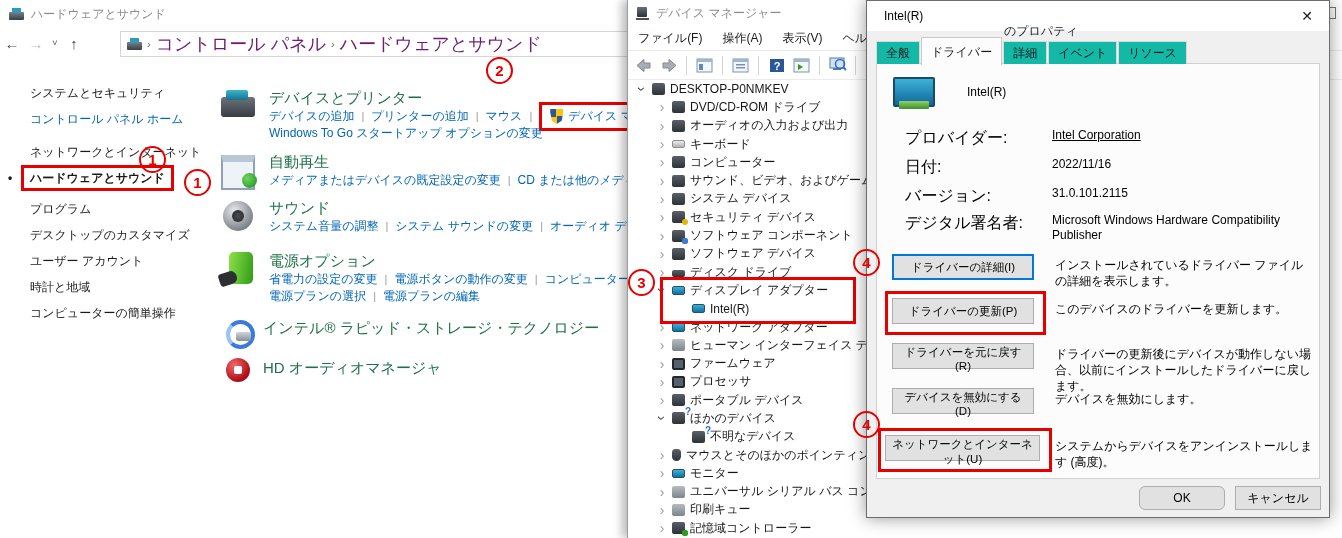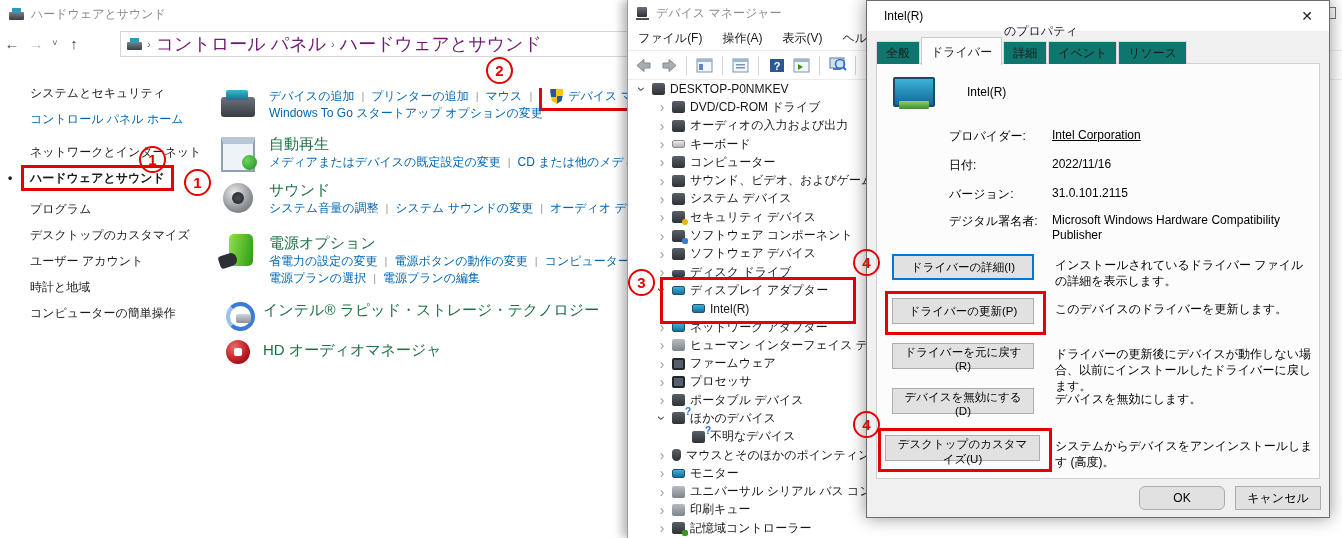--- a/index.html
+++ b/index.html
@@ -80,27 +80,27 @@
   .ni.q::after{content:"?";position:absolute;right:-6px;top:-6px;color:#2b6fd4;font-size:10px;font-weight:bold;}
 
   
   .pd-window{position:absolute;left:866px;top:0;width:464px;height:518px;background:#f0f0f0;border:1px solid #6c6c6c;box-shadow:0 0 16px rgba(0,0,0,.42);z-index:10;box-sizing:border-box;}
   .pd-titlebar{height:30px;background:#fff;position:relative;}
   .pd-title-prefix{position:absolute;left:17px;top:8px;font-size:12px;color:#000;}
   .pd-title-suffix{position:absolute;left:137px;top:22px;font-size:12px;color:#0f172a;}
   .pd-close{position:absolute;right:12px;top:5px;width:20px;height:20px;display:flex;align-items:center;justify-content:center;font-size:14px;color:#1a1a1a;cursor:pointer;}
   .pd-close::before{content:"✕";}
   .pd-tabs{position:absolute;left:9px;top:39px;display:flex;align-items:flex-end;height:24px;z-index:2;}
-  .pd-tab{font-size:12px;color:#1a1a1a;padding:3px 9px 4px;border:1px solid #d9d9d9;border-bottom:none;background:#0f766e;margin-right:1px;height:15px;cursor:pointer;}
+  .pd-tab{font-size:12px;color:#1a1a1a;padding:3px 9px 4px;border:1px solid #d9d9d9;border-bottom:none;background:#14b8a6;margin-right:1px;height:15px;cursor:pointer;}
   .pd-tab.active{background:#fcfcfc;padding-top:6px;height:17px;position:relative;top:1px;border-color:#c8c8c8;}
   .pd-panel{position:absolute;left:9px;top:62px;width:444px;height:416px;background:#fcfcfc;border:1px solid #d0d0d0;box-sizing:border-box;}
   .pd-dev-icon{position:absolute;left:16px;top:13px;width:38px;height:26px;background:linear-gradient(#3cb2d8,#10679a);border:2px solid #1b4references;border:2px solid #1b4a63;border-radius:2px;}
   .pd-dev-icon::after{content:"";position:absolute;left:4px;top:22px;width:30px;height:8px;background:linear-gradient(#8fd06a,#3f8f2f);border-radius:1px;}
   .pd-dev-name{position:absolute;left:90px;top:21px;font-size:12px;color:#000;}
-  .pd-field-label{position:absolute;left:28px;font-size:12px;color:#000;margin-left:44px;}
+  .pd-field-label{position:absolute;left:28px;font-size:16px;color:#000;}
   .pd-field-value{position:absolute;left:175px;width:258px;font-size:12px;color:#000;line-height:15px;}
   .pd-action-btn{position:absolute;left:15px;width:142px;height:26px;background:#e1e1e1;border:1px solid #adadad;font-size:11.5px;font-family:inherit;color:#000;cursor:pointer;}
   .pd-action-btn.focused{border:2px solid #0078d7;}
   .pd-action-btn.wide{left:8px;width:155px;}
   .pd-action-desc{position:absolute;left:178px;width:258px;font-size:12px;color:#000;line-height:16px;}
   .pd-footer-btn{position:absolute;top:485px;width:86px;height:24px;background:#e1e1e1;border:1px solid #adadad;font-size:12px;font-family:inherit;cursor:pointer;}
   .pd-ok{left:272px;border-radius:6px;}
   .pd-cancel{left:368px;}
 
   
@@ -159,20 +159,21 @@
             <div class="cp-side-item">時計と地域</div>
           </div>
           <div>
             <div class="cp-side-item">コンピューターの簡単操作</div>
           </div>
         </nav>
       <div class="cp-main" id="cp-main">
           <div class="cp-section" style="margin-bottom: 10px;">
             <div class="cp-sec-icon i-printer"></div>
             <div class="cp-sec-body">
+              <div class="green-h">デバイスとプリンター</div>
               <div class="cp-link-row">
                 <span class="link">デバイスの追加</span>
                 <span class="sep">|</span>
                 <span class="link">プリンターの追加</span>
                 <span class="sep">|</span>
                 <span class="link">マウス</span>
                 <span class="sep">|</span>
                 <span class="inline-redbox" style="border-color: rgb(230, 0, 0);">
                   <span class="shield"></span>
                   <span class="link">デバイス マネージャー</span>
@@ -478,21 +479,21 @@
       <div id="pd-actions">
           <button class="pd-action-btn focused" style="top: 190px;">ドライバーの詳細(I)</button>
           <div class="pd-action-desc" style="top: 193px;">インストールされているドライバー ファイルの詳細を表示します。</div>
           <button class="pd-action-btn" style="top: 234px;">ドライバーの更新(P)</button>
           <div class="pd-action-desc" style="top: 237px;">このデバイスのドライバーを更新します。</div>
           <div class="redbox" style="left: 8px; top: 227px; width: 155px; height: 38px; border-color: rgb(230, 0, 0);"></div>
           <button class="pd-action-btn" style="top: 279px;">ドライバーを元に戻す(R)</button>
           <div class="pd-action-desc" style="top: 282px;">ドライバーの更新後にデバイスが動作しない場合、以前にインストールしたドライバーに戻します。</div>
           <button class="pd-action-btn" style="top: 324px;">デバイスを無効にする(D)</button>
           <div class="pd-action-desc" style="top: 327px;">デバイスを無効にします。</div>
-          <button class="pd-action-btn wide" style="top: 371px;">デスクトップのカスタマイズ(U)</button>
+          <button class="pd-action-btn wide" style="top: 371px;">ネットワークとインターネット(U)</button>
           <div class="pd-action-desc" style="top: 374px;">システムからデバイスをアンインストールします (高度)。</div>
           <div class="redbox" style="left: 1px; top: 364px; width: 168px; height: 38px; border-color: rgb(230, 0, 0);"></div>
         </div>
     </div>
     <button class="pd-footer-btn pd-ok">OK</button>
     <button class="pd-footer-btn pd-cancel">キャンセル</button>
   </section>
 
   <div id="badges">
       <span class="badge-circle" style="left: 139px; top: 146px; border: 2px solid rgb(230, 0, 0); color: rgb(230, 0, 0);">1</span>

